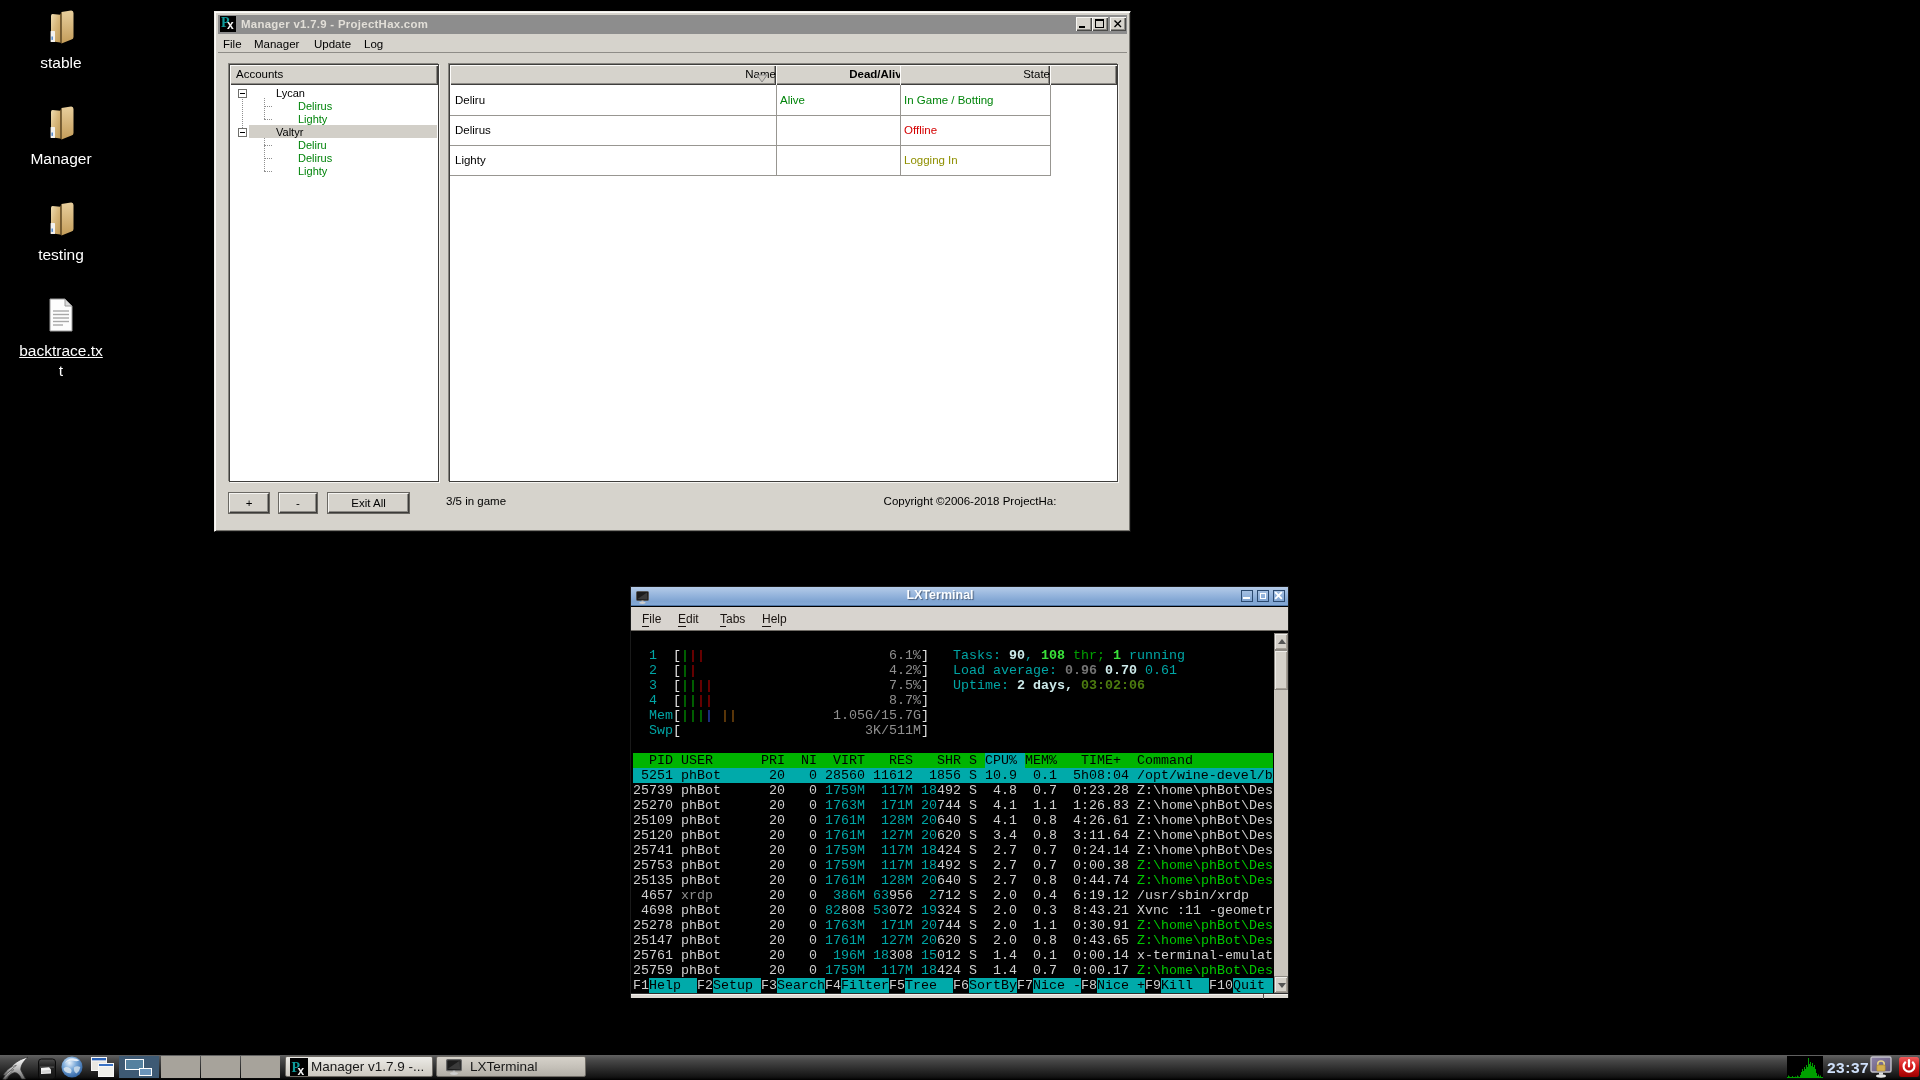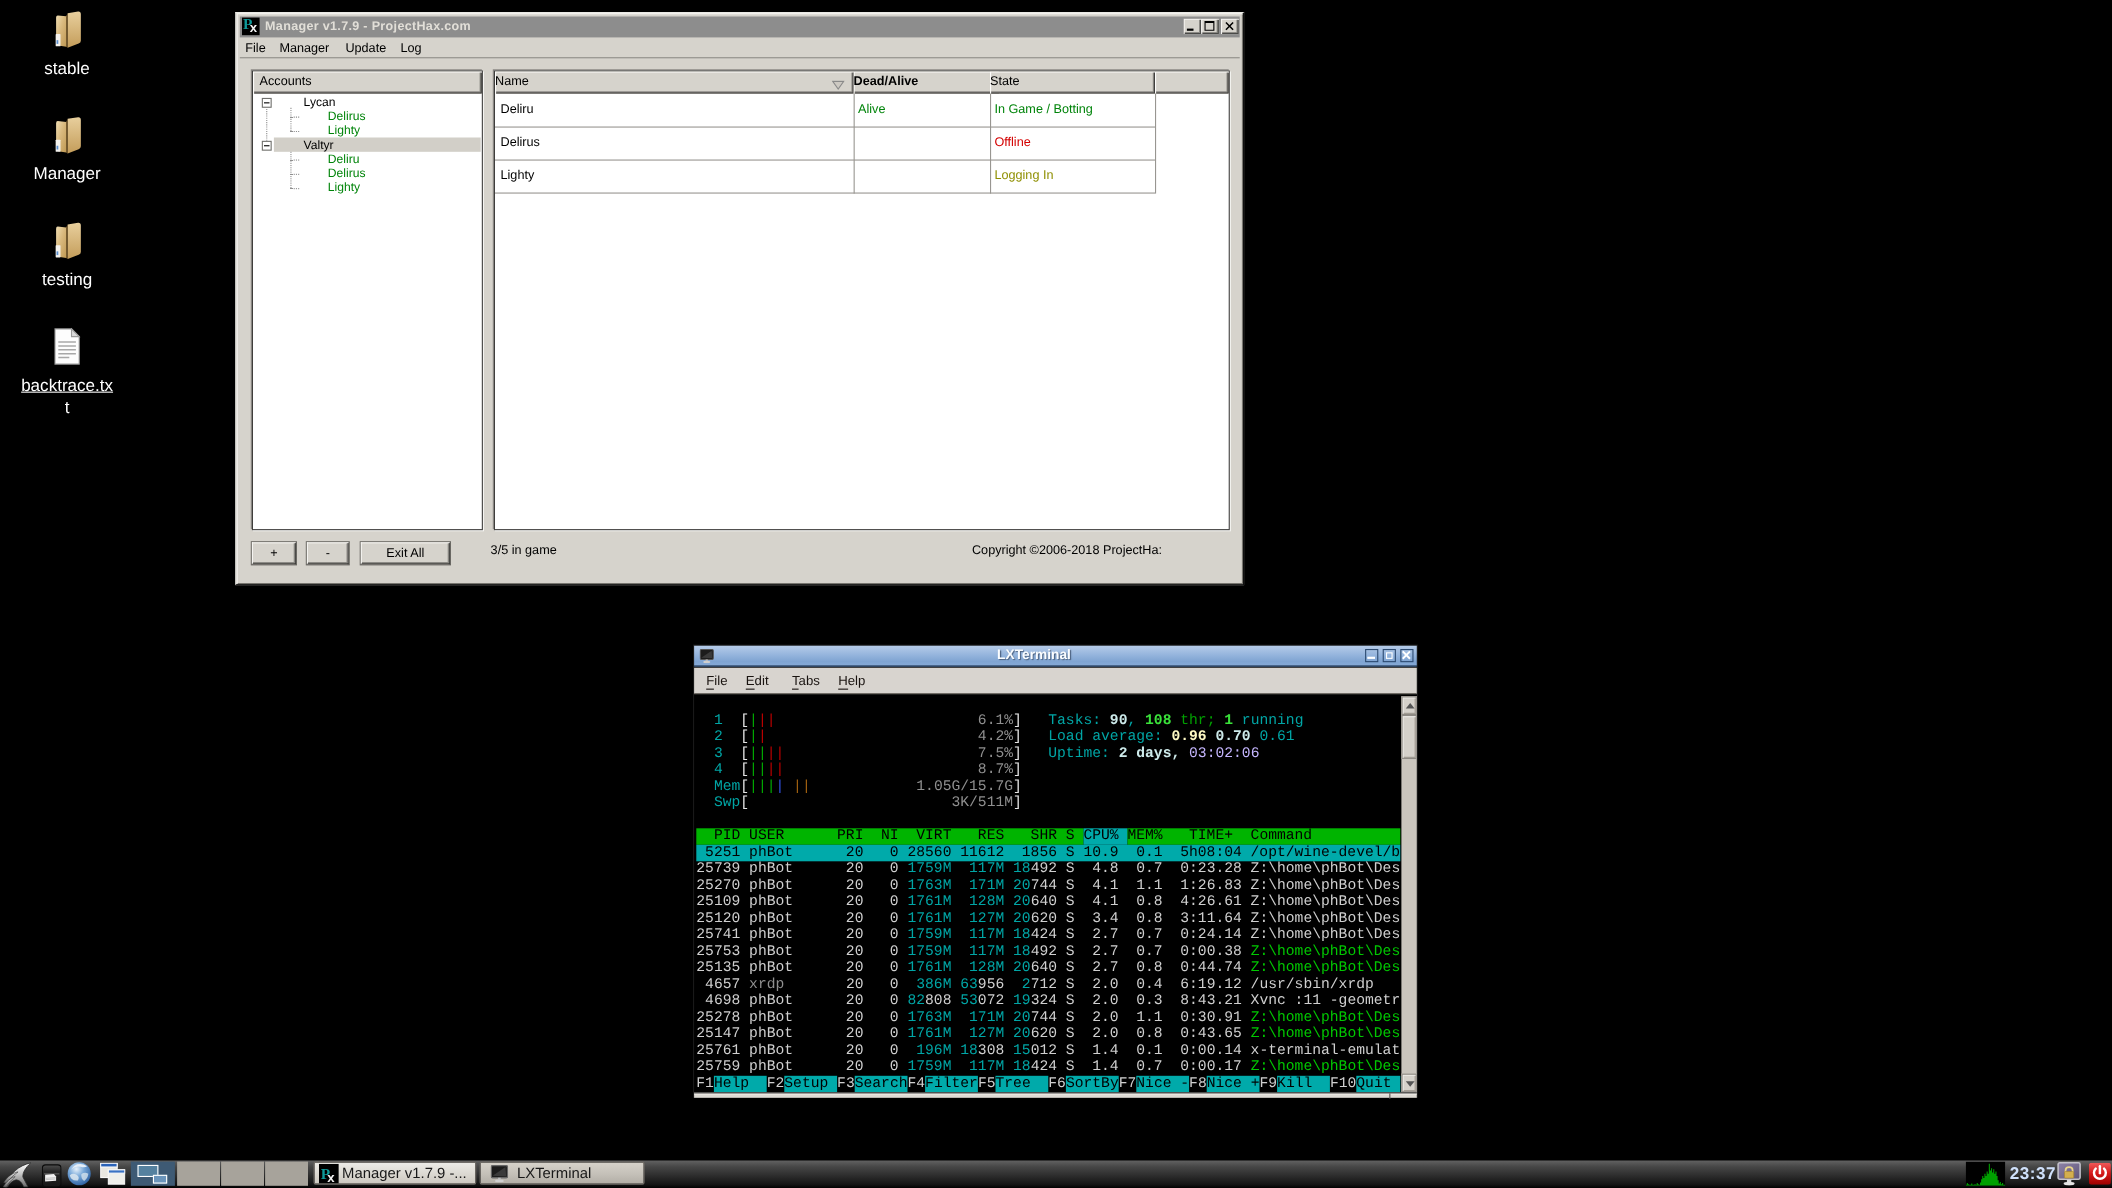--- a/index.html
+++ b/index.html
@@ -12,21 +12,21 @@
   border:1px solid; border-color:#efeee9 #101010 #101010 #efeee9;
   box-shadow: inset 1px 1px 0 #fbfaf8, inset -1px -1px 0 #77756f; }
 #mgr .tb { left:3px; top:3px; width:909px; height:19px; background:#8d8d8d; }
 #mgr .tb .ttl { position:absolute; left:23px; top:3px; font-size:11.4px; font-weight:bold; color:#e2dfd8; letter-spacing:0.3px; }
 .cbtn { position:absolute; top:2px; width:16px; height:14px; background:#d6d3cc;
   box-shadow: inset 1px 1px 0 #f7f6f3, inset -1px -1px 0 #4a4a48, inset -2px -2px 0 #8d8b86; }
 #mgr .menu span { position:absolute; top:0; font-size:11.5px; color:#000; }
 .btn3d { position:absolute; background:#d6d3cc; border:1px solid; border-color:#f5f4f1 #3c3b39 #3c3b39 #f5f4f1;
   box-shadow: inset -1px -1px 0 #8d8b86, 0 0 0 1px #6a6863; font-size:11.5px; color:#000; text-align:center; }
 .sunk { position:absolute; background:#ffffff; border:1px solid #3f3e3c; box-shadow: -1px -1px 0 #86847f, 1px 1px 0 #f6f5f2; }
-.hcell { position:absolute; top:0; height:20px; background:#d6d3cc; font-size:11.5px; color:#000; text-align:left; line-height:19px;
+.hcell { position:absolute; top:0; height:20px; background:#d6d3cc; font-size:11.5px; color:#000; text-align:right; line-height:19px;
   box-shadow: inset 1px 1px 0 #fdfcfa, inset -1px -1px 0 #403f3d, inset -2px -2px 0 #8d8b86; }
 .tree-item { position:absolute; font-size:11px; line-height:13px; white-space:nowrap;padding-left:24px; }
 .green { color:#00840a; }
 .dot-v { position:absolute; width:1px; border-left:1px dotted #8f8f8f; }
 .dot-h { position:absolute; height:1px; border-top:1px dotted #8f8f8f; }
 .pm { position:absolute; width:9px; height:9px; background:#fff; border:1px solid #6f6f6c; }
 .pm i { position:absolute; left:1px; right:1px; top:3px; height:1px; background:#000; }
 .gridv { position:absolute; width:1px; background:#989691; }
 .gridh { position:absolute; height:1px; background:#989691; }
 .cellt { position:absolute; font-size:11.5px; line-height:30px; white-space:nowrap; }
@@ -38,22 +38,22 @@
 #term .tb .ttl { position:absolute; left:0; width:618px; text-align:center; top:1px; font-size:12.5px; font-weight:bold; color:#fbfdff;
   text-shadow:1px 1px 1px #4a5f7d; }
 .obtn { position:absolute; top:3px; width:12px; height:12px; border:1.4px solid #2c4a70; }
 .obtn svg { position:absolute; left:0px; top:0px; display:block; }
 #term .mb { left:0; top:20px; width:657px; height:24px; background:#d8d4cf; border-bottom:1px solid #706c66; }
 #term .mb span { position:absolute; top:5px; font-size:12px; color:#191310; }
 #term .mb u { text-decoration:none; border-bottom:1px solid #191310; }
 pre#htop { position:absolute; left:2px; top:46px; font-family:"Liberation Mono",monospace;
   font-size:13.333px; line-height:15px; color:#cfcfcf; }
 pre#htop i { font-style:normal; }
-i.c { color:#00a5a5; } i.C { color:#c4b5fd; font-weight:normal; }
-i.W { color:#fef9c3; font-weight:bold; } i.P { color:#cdeaea; font-weight:bold; }
+i.c { color:#00a5a5; } i.C { color:#4d7c0f; font-weight:bold; }
+i.W { color:#737373; font-weight:bold; } i.P { color:#cdeaea; font-weight:bold; }
 i.g { color:#3ae23a; font-weight:bold; } i.e { color:#00a000; }
 i.G { color:#00c800; } i.d { color:#8f8f8f; }
 i.B { color:#00a800; } i.R { color:#bb0000; } i.L { color:#3050e0; } i.O { color:#a06010; }
 i.k { color:#e2e2e2; }
 i.h { background:#00b400; color:#000; }
 i.s { background:#00aaaa; color:#000; }
 
 .sb { position:absolute; background:#d5d1ca; border:1px solid #8e8a84; box-shadow: inset 1px 1px 0 #efede9, inset -1px -1px 0 #a59f96; }
 
 #bar { left:0; top:1055px; width:1920px; height:25px;

